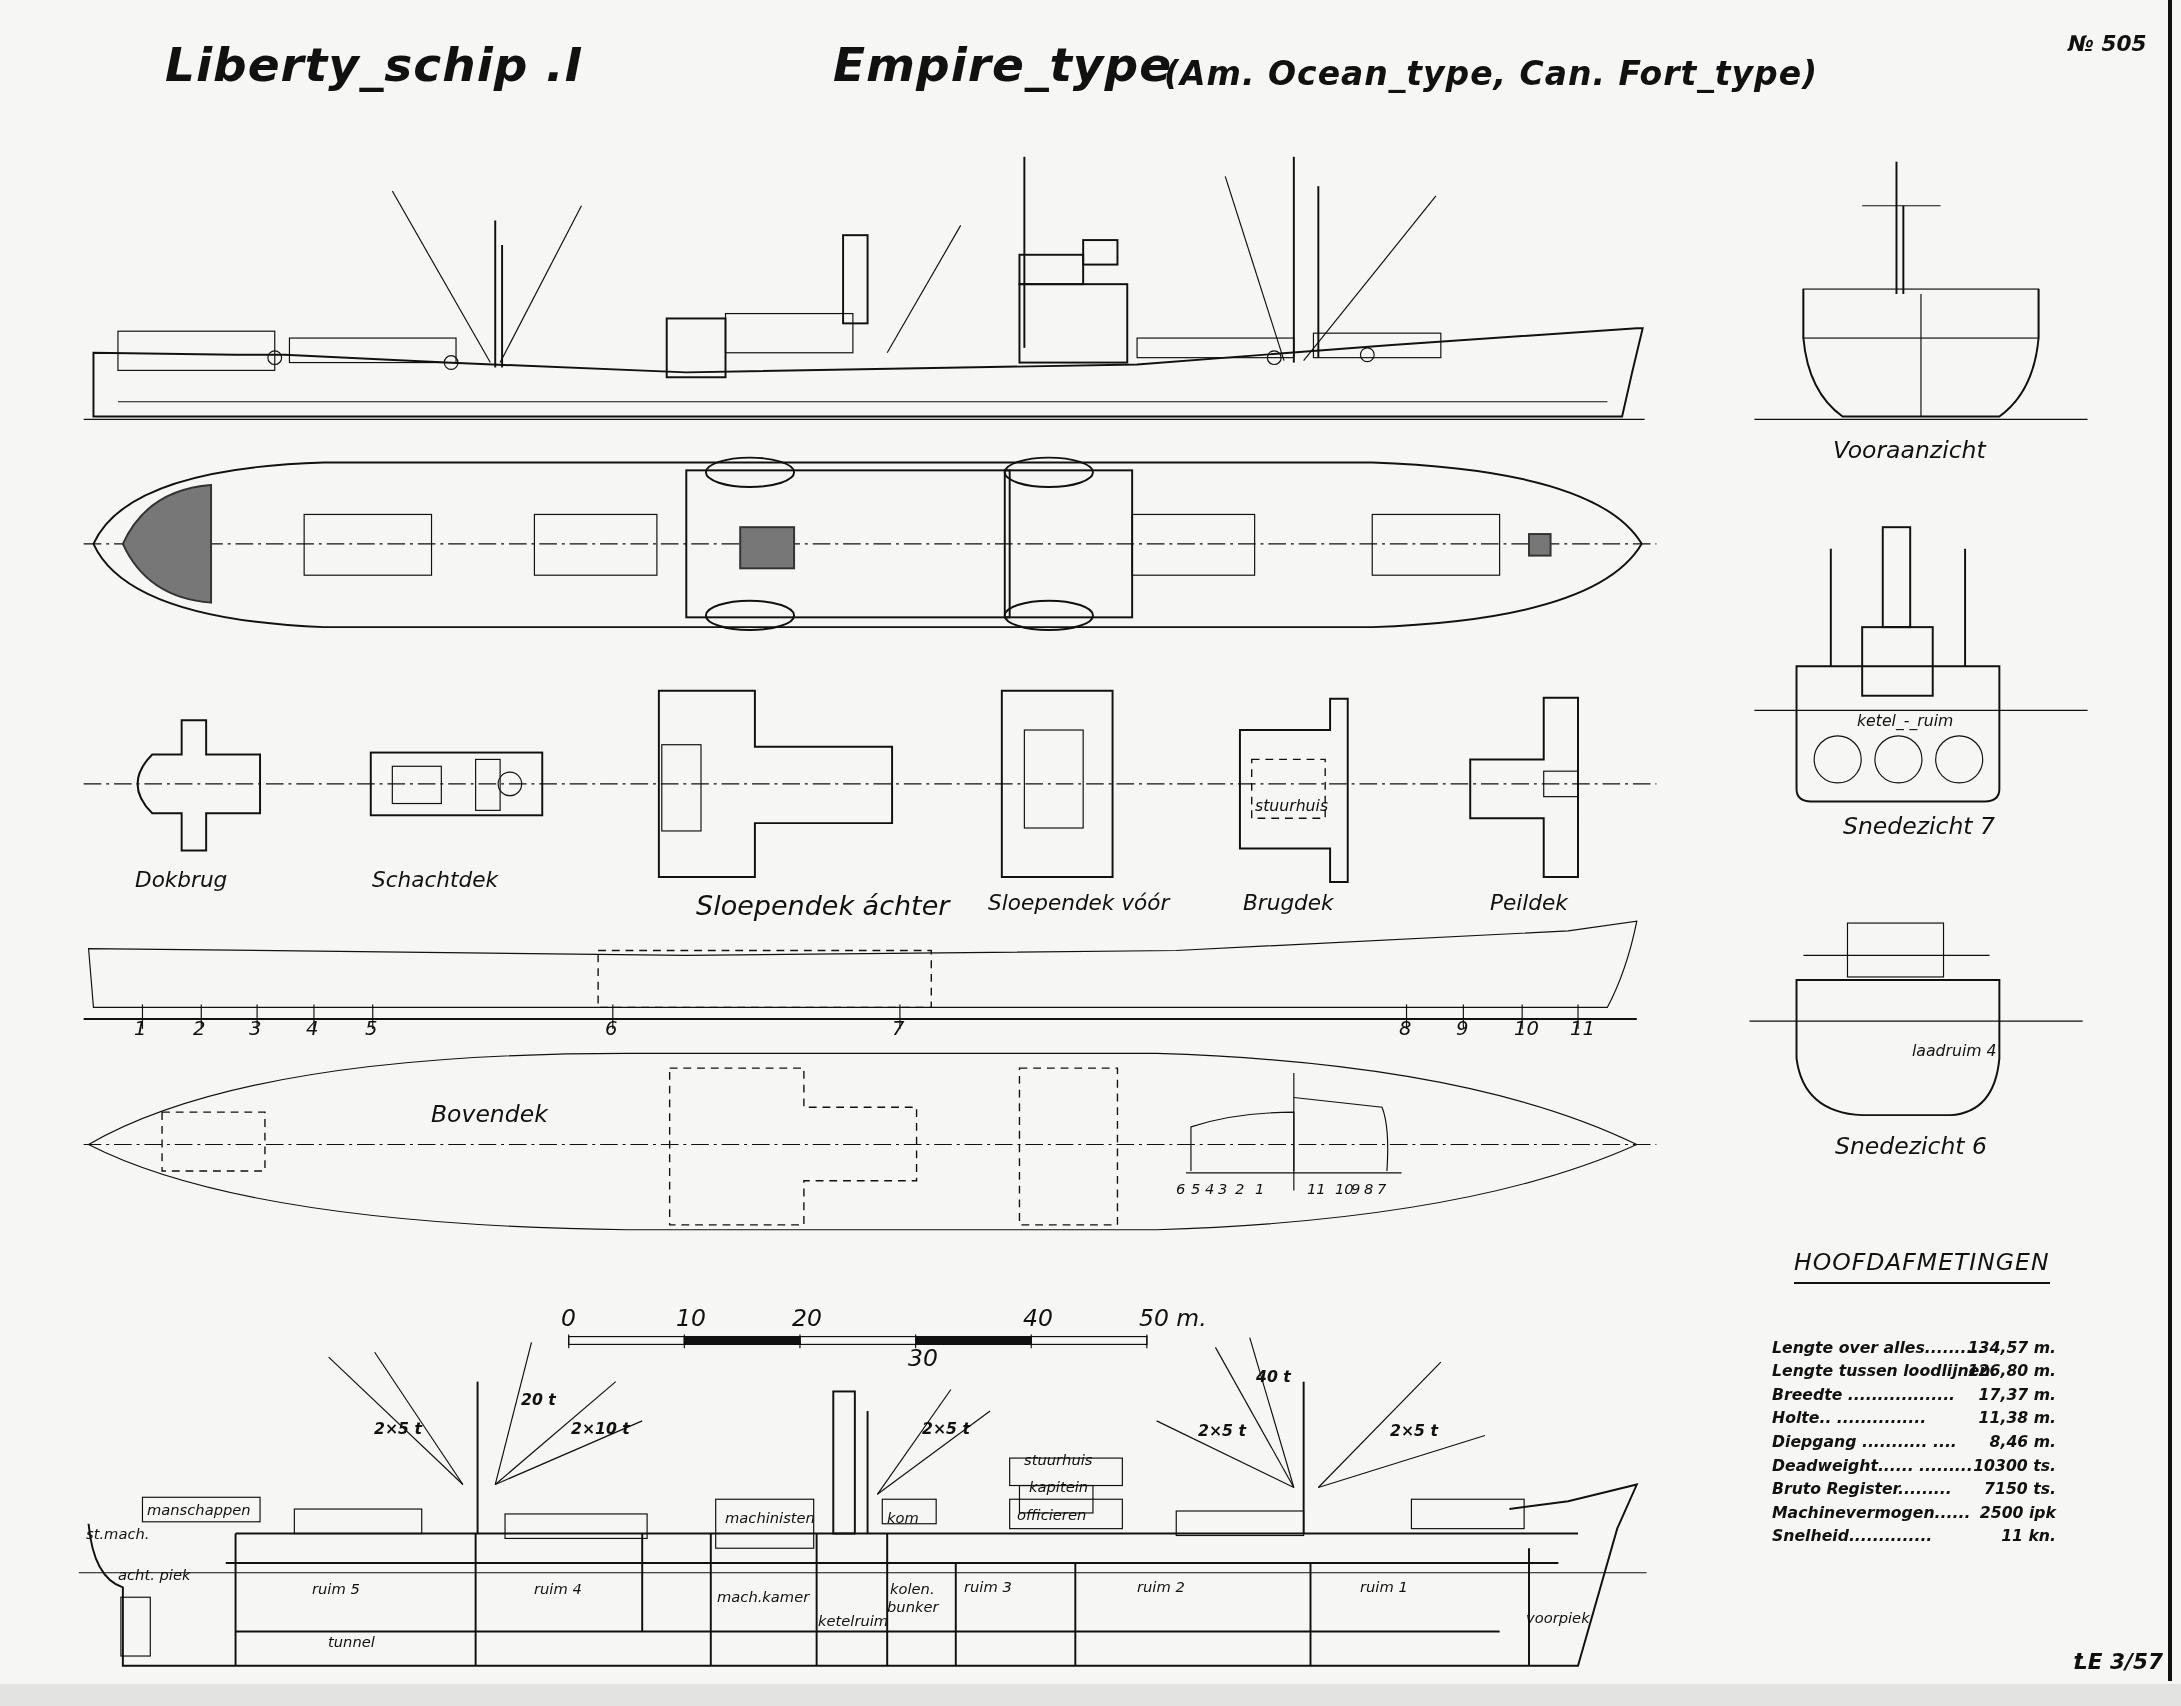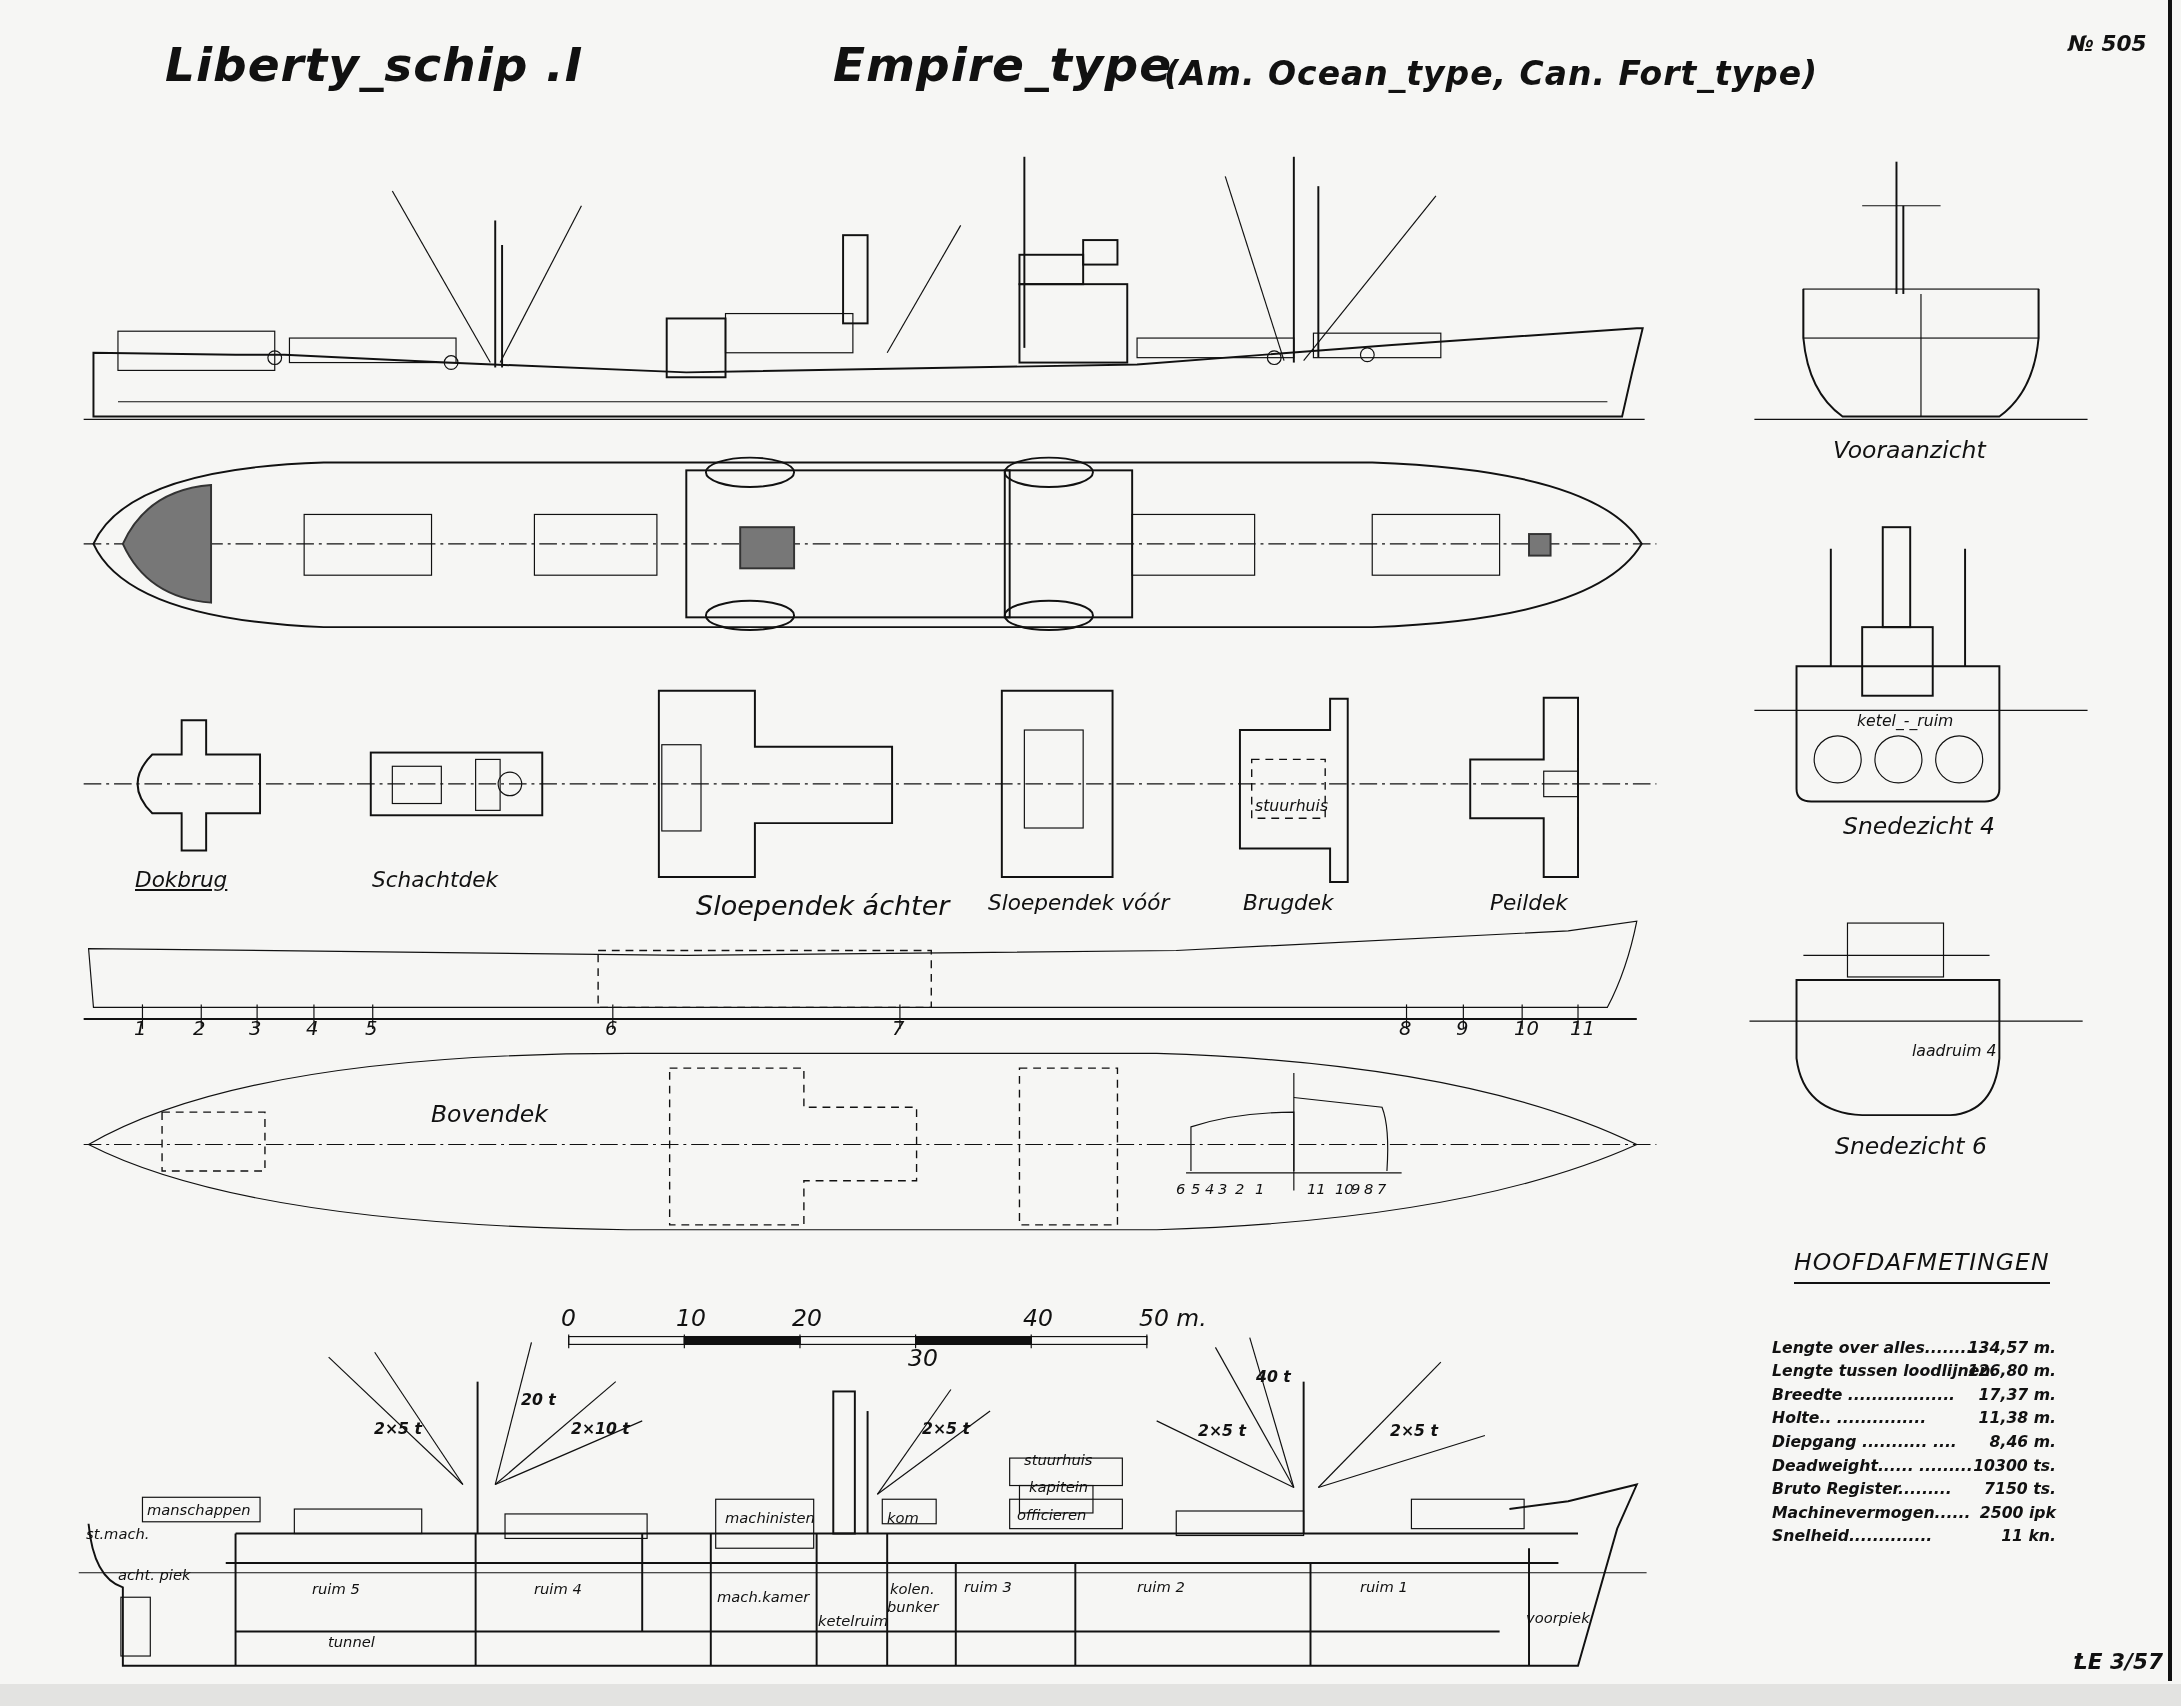--- a/index.html
+++ b/index.html
@@ -238,26 +238,26 @@
 </svg>
 
 <div class="t title" style="left:165px;top:37px;">Liberty_schip .I</div>
 <div class="t title" style="left:833px;top:37px;">Empire_type</div>
 <div class="t subtitle" style="left:1164px;top:54px;">(Am. Ocean_type, Can. Fort_type)</div>
 <div class="t" style="left:2068px;top:31px;font-size:21.6px;font-weight:bold;">№ 505</div>
 <div class="t" style="left:2073px;top:1649px;font-size:21.6px;font-weight:bold;">ꝈE 3/57</div>
 
 <div class="t lbl" style="left:1833px;top:436px;font-weight:normal;">Vooraanzicht</div>
 <div class="t small" style="left:1857px;top:711px;font-weight:normal;">ketel_-_ruim</div>
-<div class="t lbl" style="left:1843px;top:812px;font-weight:normal;">Snedezicht 4</div>
+<div class="t lbl" style="left:1843px;top:812px;font-weight:normal;">Snedezicht 7</div>
 <div class="t small" style="left:1912px;top:1041px;font-weight:normal;">laadruim 4</div>
 <div class="t lbl" style="left:1835px;top:1132px;font-weight:normal;">Snedezicht 6</div>
 <div class="t lbl" style="left:431px;top:1100px;font-weight:normal;">Bovendek</div>
 
-<div class="t lbl" style="left:135px;top:867px;font-weight:normal;font-size:21.6px;text-decoration:underline;">Dokbrug</div>
+<div class="t lbl" style="left:135px;top:867px;font-weight:normal;font-size:21.6px;">Dokbrug</div>
 <div class="t lbl" style="left:372px;top:867px;font-weight:normal;font-size:21.6px;">Schachtdek</div>
 <div class="t lbl" style="left:696px;top:890px;font-weight:normal;font-size:27px;">Sloependek áchter</div>
 <div class="t lbl" style="left:988px;top:890px;font-weight:normal;font-size:21.6px;">Sloependek vóór</div>
 <div class="t lbl" style="left:1243px;top:890px;font-weight:normal;font-size:21.6px;">Brugdek</div>
 <div class="t small" style="left:1255px;top:796px;font-weight:normal;">stuurhuis</div>
 <div class="t lbl" style="left:1490px;top:890px;font-weight:normal;font-size:21.6px;">Peildek</div>
 
 <div id="stationLabels">
     <div class="t ticks" style="left: 134px; top: 1017px;">1</div>
     <div class="t ticks" style="left: 193px; top: 1017px;">2</div>

